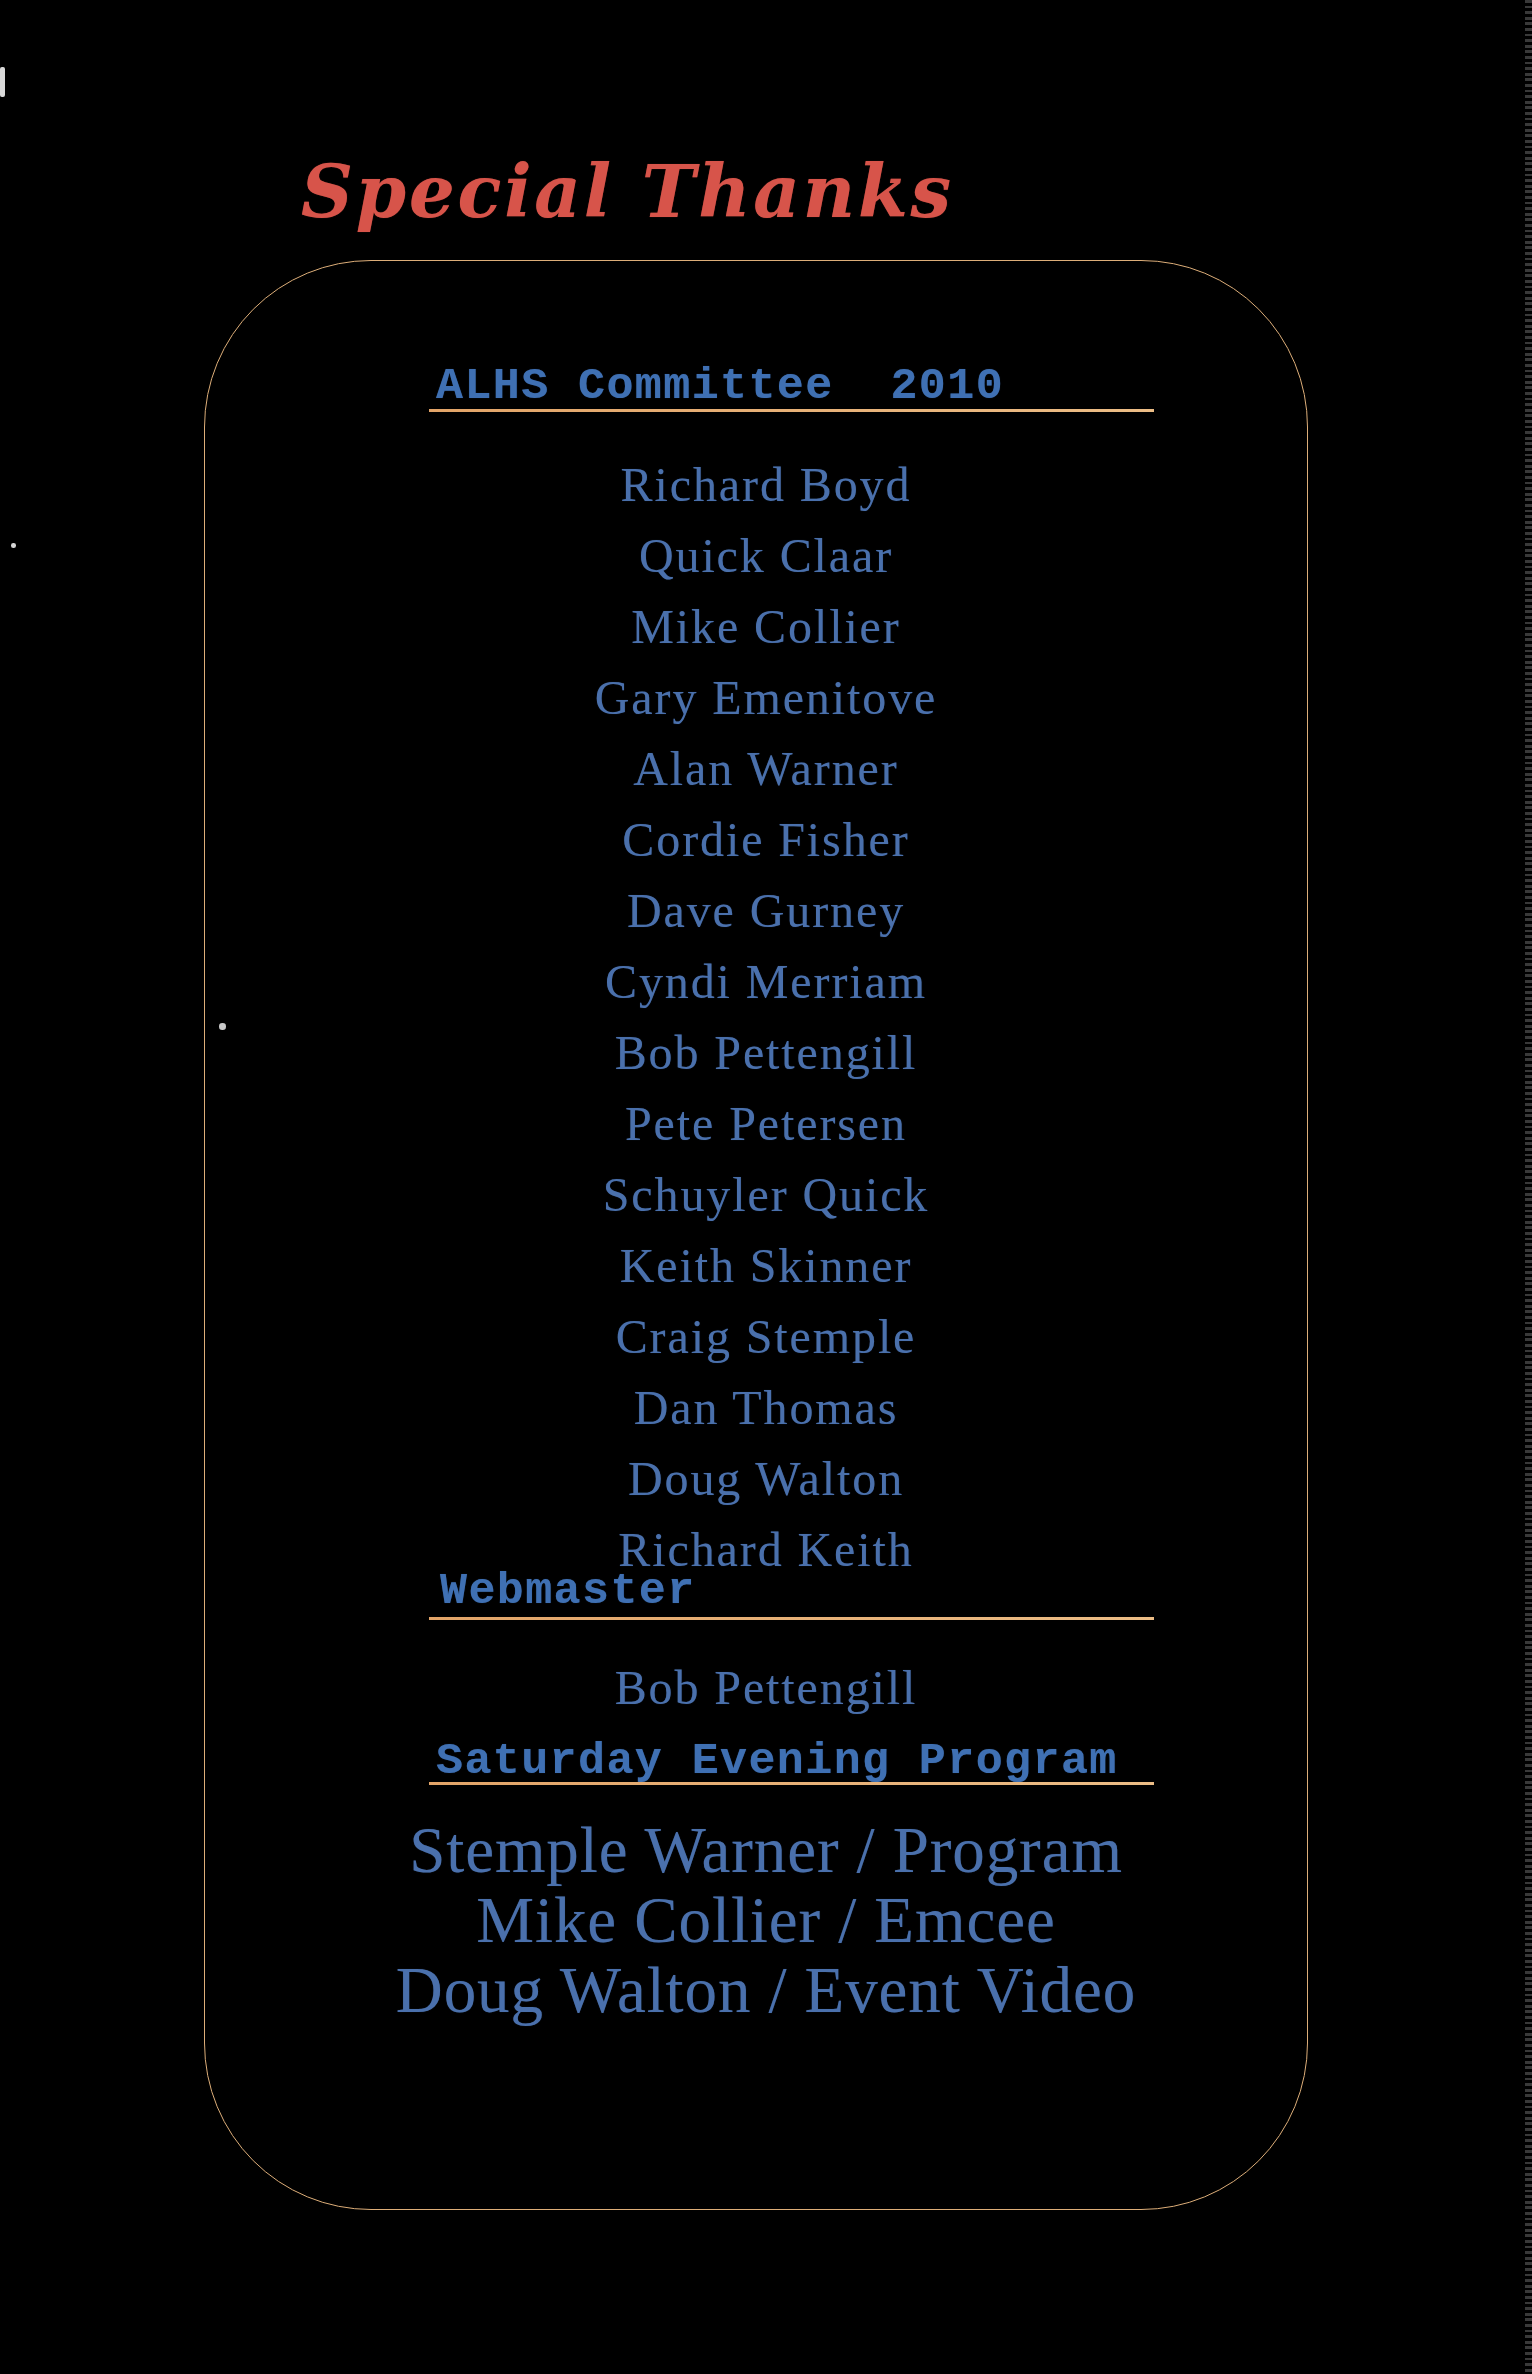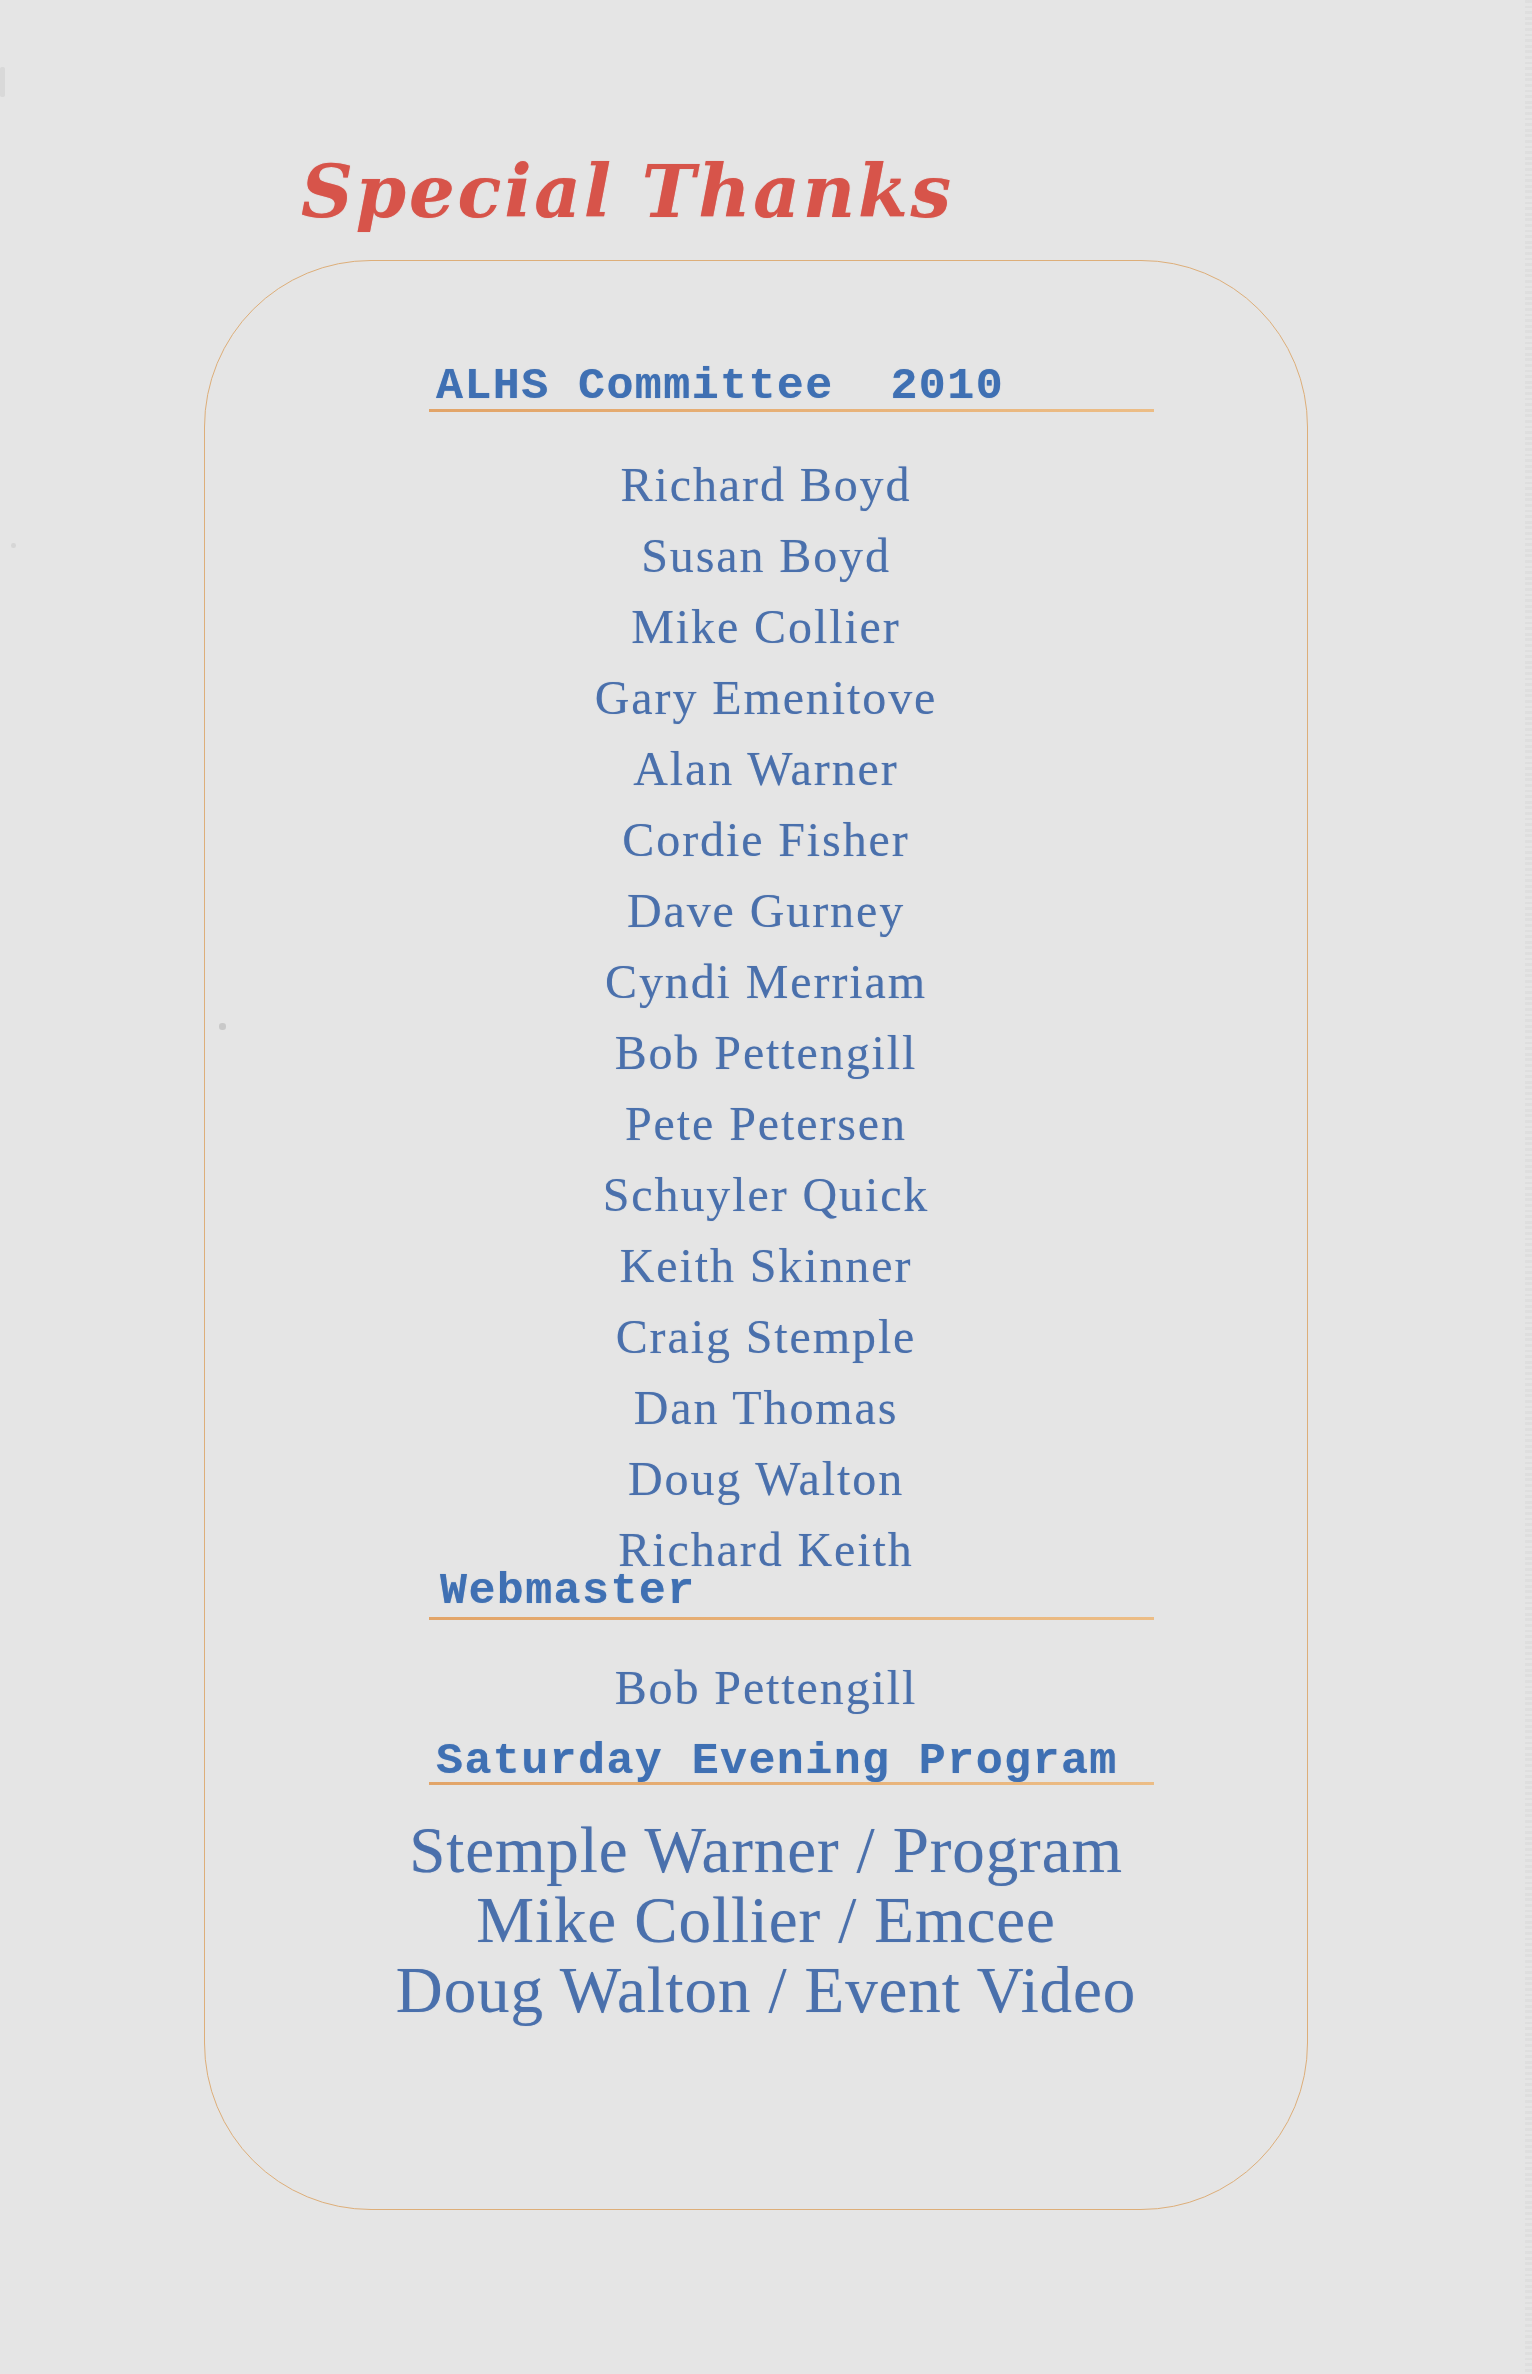--- a/index.html
+++ b/index.html
@@ -1,19 +1,19 @@
 <!DOCTYPE html>
 <html style="font-size:15px"><head>
 <meta charset="utf-8">
 <style>
   html,body { margin:0; padding:0; background:#ffffff; }
   .page {
     position:relative;
     width:1532px; height:2375px;
-    background:#e5e5e5;
+    background:#000000;
     overflow:hidden;
     font-family:"Liberation Serif", serif;
   }
 
   
   .page-title {
     position:absolute;
     left:301px; top:155px;
     font-family:"DejaVu Serif", serif;
     font-style:italic;
@@ -109,21 +109,21 @@
 <div class="page">
 
   <div class="page-title">Special Thanks</div>
 
   <div class="card"></div>
 
   <div class="sec-heading h-committee">ALHS Committee  2010</div>
   <div class="rule rule-committee"></div>
   <div class="name-block committee-list">
     <div class="name-line">Richard Boyd</div>
-    <div class="name-line">Susan Boyd</div>
+    <div class="name-line">Quick Claar</div>
     <div class="name-line">Mike Collier</div>
     <div class="name-line">Gary Emenitove</div>
     <div class="name-line">Alan Warner</div>
     <div class="name-line">Cordie Fisher</div>
     <div class="name-line">Dave Gurney</div>
     <div class="name-line">Cyndi Merriam</div>
     <div class="name-line">Bob Pettengill</div>
     <div class="name-line">Pete Petersen</div>
     <div class="name-line">Schuyler Quick</div>
     <div class="name-line">Keith Skinner</div>

